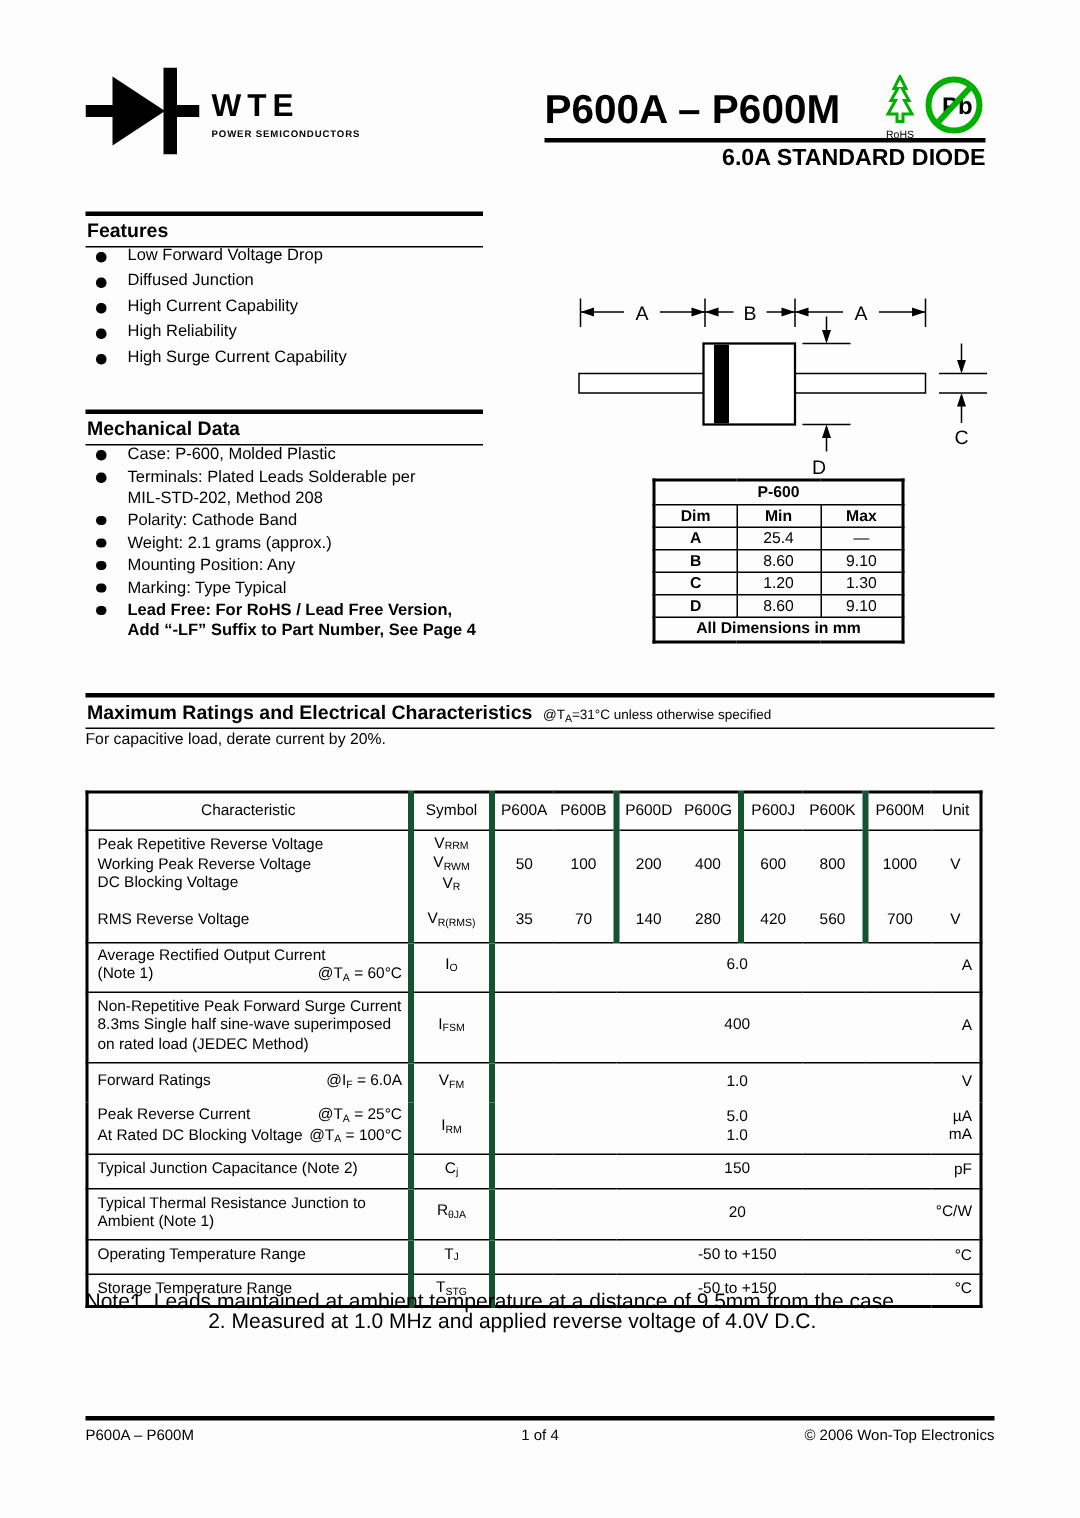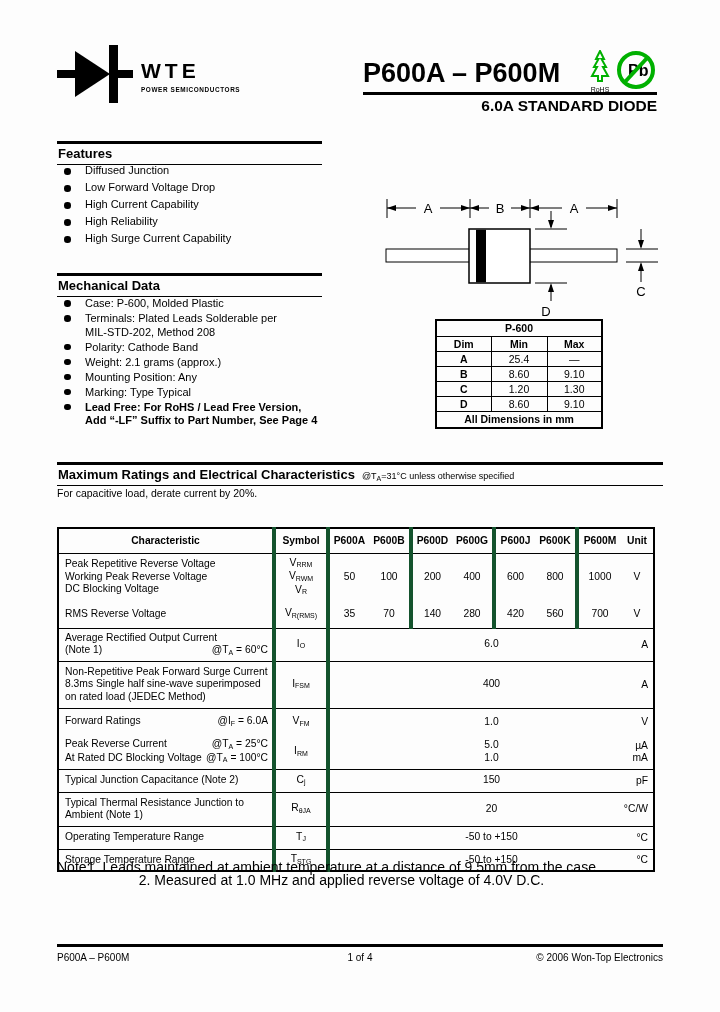--- a/index.html
+++ b/index.html
@@ -50,21 +50,21 @@
 
   
   .cond-lines { position:absolute; left:57px; top:487px; font-size:10.5px; line-height:12px; }
 
   
   .ratings-table { position:absolute; left:57px; top:527px; border-collapse:collapse; table-layout:fixed; width:596px; font-size:10.3px; border:2px solid #000; }
   .ratings-table td { padding:0 2px; vertical-align:middle; text-align:center; line-height:12.5px; }
   .ratings-table td.char { text-align:left; padding:2px 4px 2px 6px; }
   .ratings-table .bl { border-left:4px solid #14532d; }
   .ratings-table tr.hb td { border-bottom:1px solid #000; }
-  .ratings-table tr.hdr td { font-weight:bold; height:25px; }
+  .ratings-table tr.hdr td { font-weight:normal; height:25px; }
   sub.ss { font-size:7px; vertical-align:baseline; position:relative; top:1.5px; }
   .cl { display:flex; justify-content:space-between; align-items:baseline; }
   .cond { white-space:nowrap; }
   .mcell { position:relative; }
   .munit { position:absolute; right:5px; top:50%; transform:translateY(-50%); text-align:right; }
   .symstack div { line-height:12.5px; }
 
   
   .notes { position:absolute; left:57px; top:861px; font-size:14px; line-height:12.5px; display:flex; }
   .notes .lbl { width:30px; }
@@ -110,22 +110,22 @@
       <text x="13" y="27" font-size="16" font-weight="bold" font-family="Liberation Sans, sans-serif" fill="#000">Pb</text>
       <line x1="33" y1="8" x2="9" y2="34" stroke="#00B000" stroke-width="4"></line>
     </svg>
   </div>
 
   <div class="title-rule"></div>
   <div class="subtitle">6.0A STANDARD DIODE</div>
 
   <div class="sect sect-features">Features</div>
   <ul class="blist features-list">
+    <li>Low Forward Voltage Drop</li>
     <li>Diffused Junction</li>
-    <li>Low Forward Voltage Drop</li>
     <li>High Current Capability</li>
     <li>High Reliability</li>
     <li>High Surge Current Capability</li>
   </ul>
 
   <div class="sect sect-mech">Mechanical Data</div>
   <ul class="blist mech-list">
     <li>
         <div>Case: P-600, Molded Plastic</div>
       </li>

